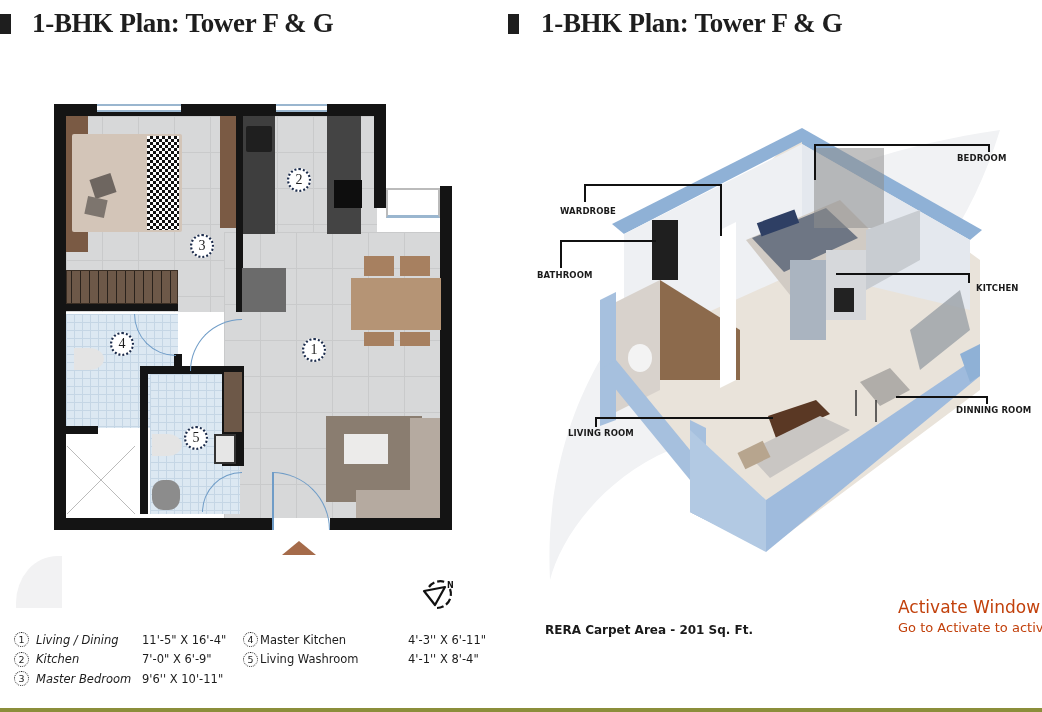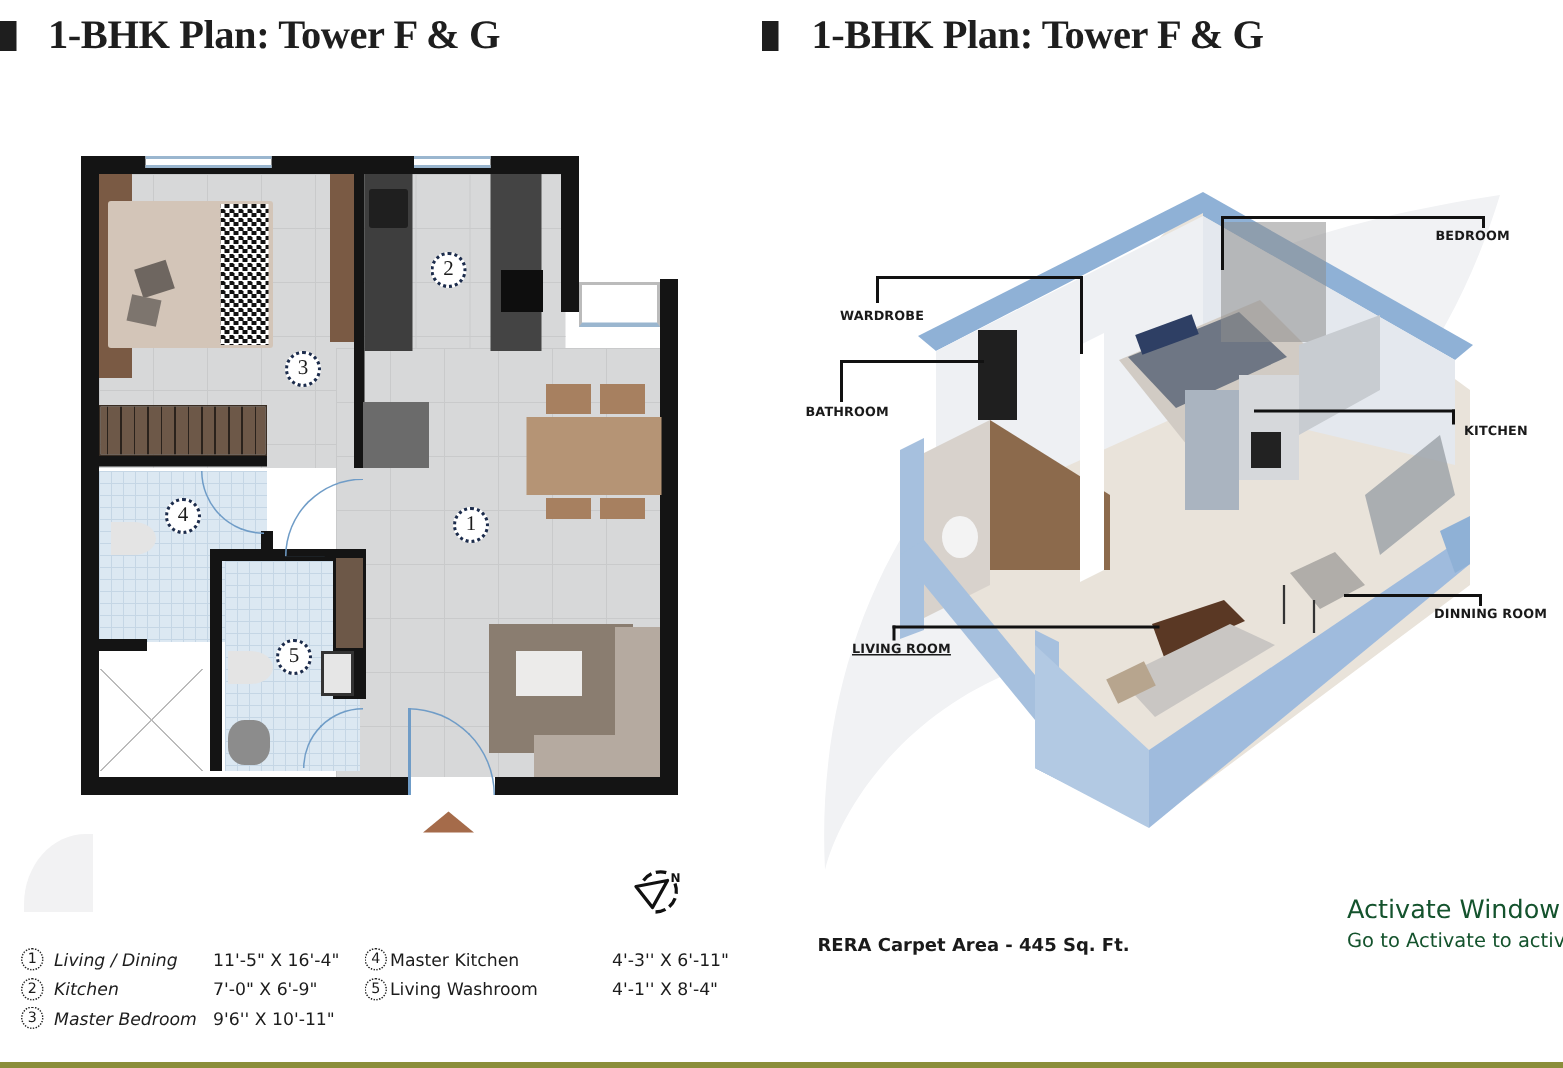--- a/index.html
+++ b/index.html
@@ -46,21 +46,21 @@
   #legend-right .num { margin-right: 2px; }
   #legend-right .name { width: 148px; }
 
   
   .view3d { position: absolute; left: 540px; top: 120px; width: 500px; height: 470px; }
   .callout { position: absolute; font-family: "DejaVu Sans", sans-serif; font-size: 8.5px; font-weight: 700; color: #1a1a1a; letter-spacing: 0.1px; }
   .cline { position: absolute; background: #111; }
 
   .rera { position: absolute; left: 545px; top: 623px; font-family: "DejaVu Sans", sans-serif; font-weight: 700; font-size: 12px; color: #1a1a1a; }
 
-  .activate { position: absolute; left: 898px; top: 597px; color: #14532d; font-family: "DejaVu Sans", sans-serif; white-space: nowrap; }
+  .activate { position: absolute; left: 898px; top: 597px; color: #c2410c; font-family: "DejaVu Sans", sans-serif; white-space: nowrap; }
   .activate .l1 { font-size: 17px; }
   .activate .l2 { font-size: 13px; margin-top: 3px; }
 
   .footer-bar { position: absolute; left: 0; top: 708px; width: 1042px; height: 4px; background: #8b8e3a; }
 </style>
 </head>
 <body>
 
 <div class="title-block" id="title-left">
   <div class="sq"></div>
@@ -248,24 +248,24 @@
   <div class="cline" style="left:55px;top:297px;width:178px;height:2px;"></div>
   <div class="cline" style="left:55px;top:297px;width:2px;height:10px;"></div>
 
   <div class="cline" style="left:356px;top:276px;width:92px;height:2px;"></div>
   <div class="cline" style="left:446px;top:276px;width:2px;height:8px;"></div>
 
   <div class="callout" style="left:417px;top:33px;">BEDROOM</div>
   <div class="callout" style="left:20px;top:86px;">WARDROBE</div>
   <div class="callout" style="left:-3px;top:150px;">BATHROOM</div>
   <div class="callout" style="left:436px;top:163px;">KITCHEN</div>
-  <div class="callout" style="left:28px;top:308px;text-decoration:underline;">LIVING ROOM</div>
+  <div class="callout" style="left:28px;top:308px;">LIVING ROOM</div>
   <div class="callout" style="left:416px;top:285px;">DINNING ROOM</div>
 </div>
 
-<div class="rera">RERA Carpet Area - 445 Sq. Ft.</div>
+<div class="rera">RERA Carpet Area - 201 Sq. Ft.</div>
 
 <div class="activate">
   <div class="l1">Activate Window</div>
   <div class="l2">Go to Activate to activ</div>
 </div>
 
 <div class="footer-bar"></div>
 
 </body></html>

